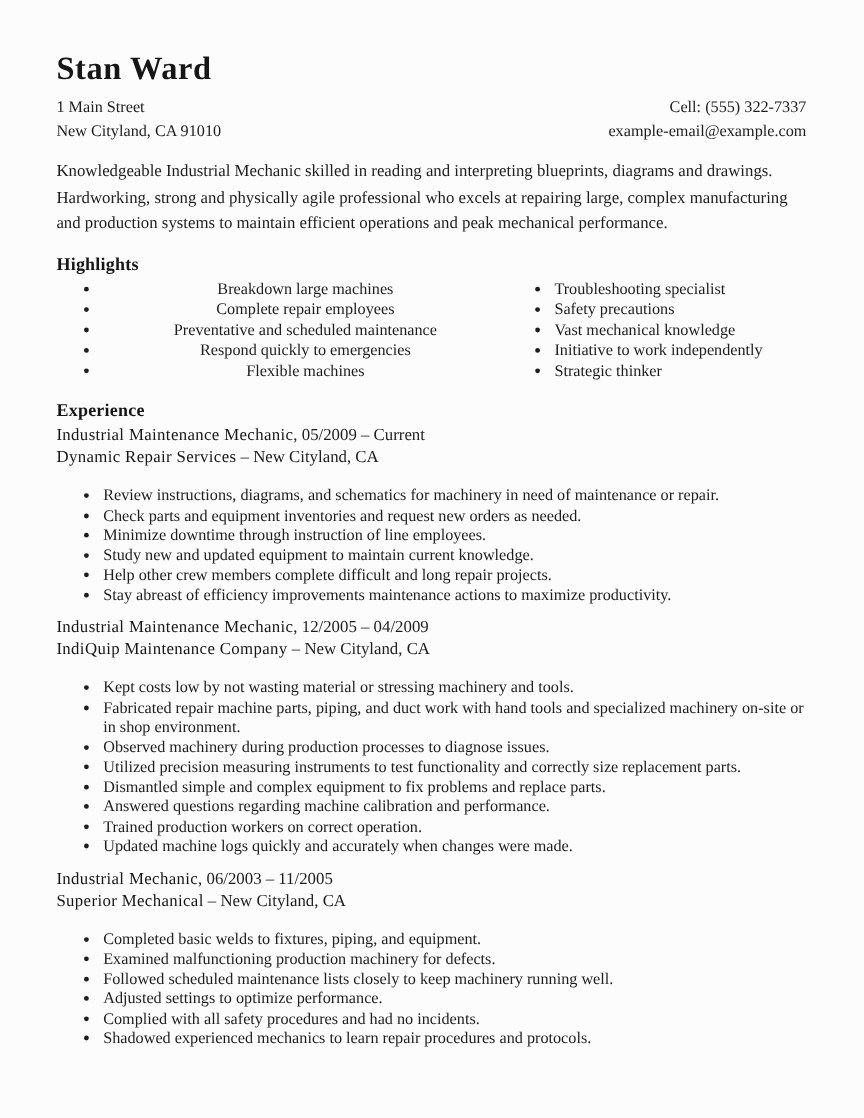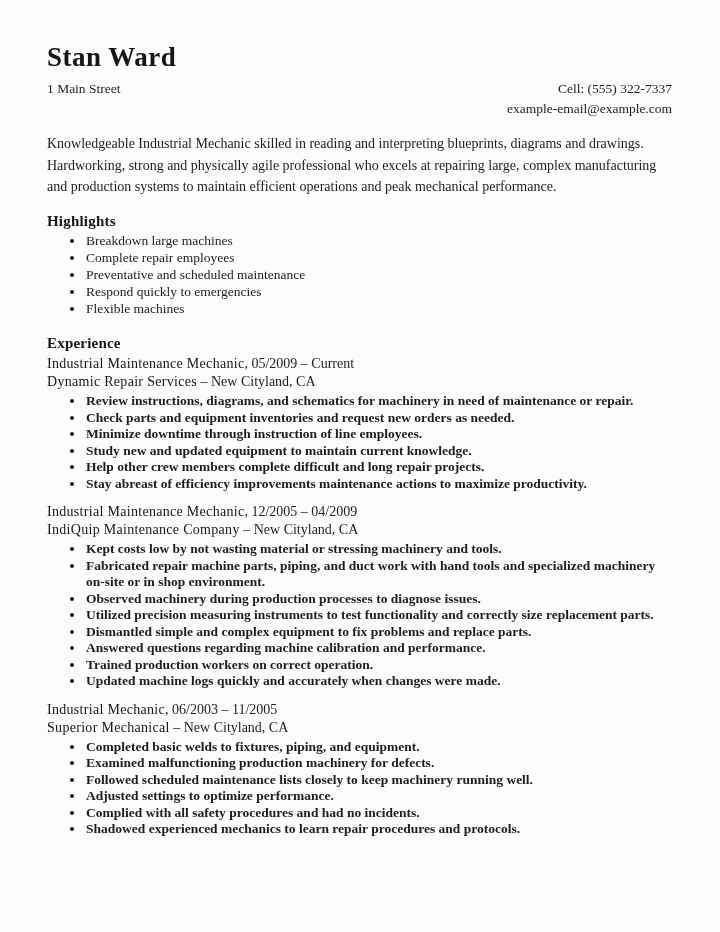--- a/index.html
+++ b/index.html
@@ -57,56 +57,56 @@
     padding-left: 38px;
   }
   ul.bullets li {
     padding-left: 1px;
   }
   .hl-cols {
     display: flex;
     margin-top: 4px;
     font-size: 13.5px;
   }
-  .hl-col-left { width: 338px; flex: 0 0 338px; }
+  .hl-col-left { width: 338px; flex: 0 0 338px; text-align: center; }
   .hl-col-right { flex: 1; }
   .hl-cols li {
     line-height: 14px;
     margin-bottom: 3.2px;
   }
   section.experience { margin-top: 15px; }
   .job { margin-bottom: 11px; }
   .job-title-line, .job-company-line {
     font-size: 14px;
     line-height: 18px;
   }
   .bold-run {
     font-weight: 400;
     letter-spacing: 0.3px;
     color: #161616;
   }
   ul.job-bullets {
-    margin-top: 2px;
+    margin-top: 14px;
     font-size: 13.5px;
-    font-weight: bold;
   }
   ul.job-bullets li {
     line-height: 16.5px;
   }
 </style>
 </head>
 <body>
 
 <div class="page">
 
   <header>
     <h1 class="person-name">Stan Ward</h1>
     <div class="contact-row">
       <div class="contact-left">
         <div>1 Main Street</div>
+        <div>New Cityland, CA 91010</div>
       </div>
       <div class="contact-right">
         <div>Cell: (555) 322-7337</div>
         <div>example-email@example.com</div>
       </div>
     </div>
   </header>
 
   <section class="summary">
     <p class="summary-text">Knowledgeable Industrial Mechanic skilled in reading and interpreting blueprints, diagrams and drawings. Hardworking, strong and physically agile professional who excels at repairing large, complex manufacturing and production systems to maintain efficient operations and peak mechanical performance.</p>
@@ -114,20 +114,27 @@
 
   <section class="highlights">
     <h2 class="section-heading">Highlights</h2>
     <div class="hl-cols">
       <ul class="bullets hl-col-left">
         <li>Breakdown large machines</li>
         <li>Complete repair employees</li>
         <li>Preventative and scheduled maintenance</li>
         <li>Respond quickly to emergencies</li>
         <li>Flexible machines</li>
+      </ul>
+      <ul class="bullets hl-col-right">
+        <li>Troubleshooting specialist</li>
+        <li>Safety precautions</li>
+        <li>Vast mechanical knowledge</li>
+        <li>Initiative to work independently</li>
+        <li>Strategic thinker</li>
       </ul>
     </div>
   </section>
 
   <section class="experience">
     <h2 class="section-heading">Experience</h2>
 
     <article class="job">
       <div class="job-title-line"><span class="bold-run">Industrial Maintenance Mechanic</span><span>, 05/2009 – Current</span></div>
       <div class="job-company-line"><span class="bold-run">Dynamic Repair Services</span><span> – New Cityland, CA</span></div>

